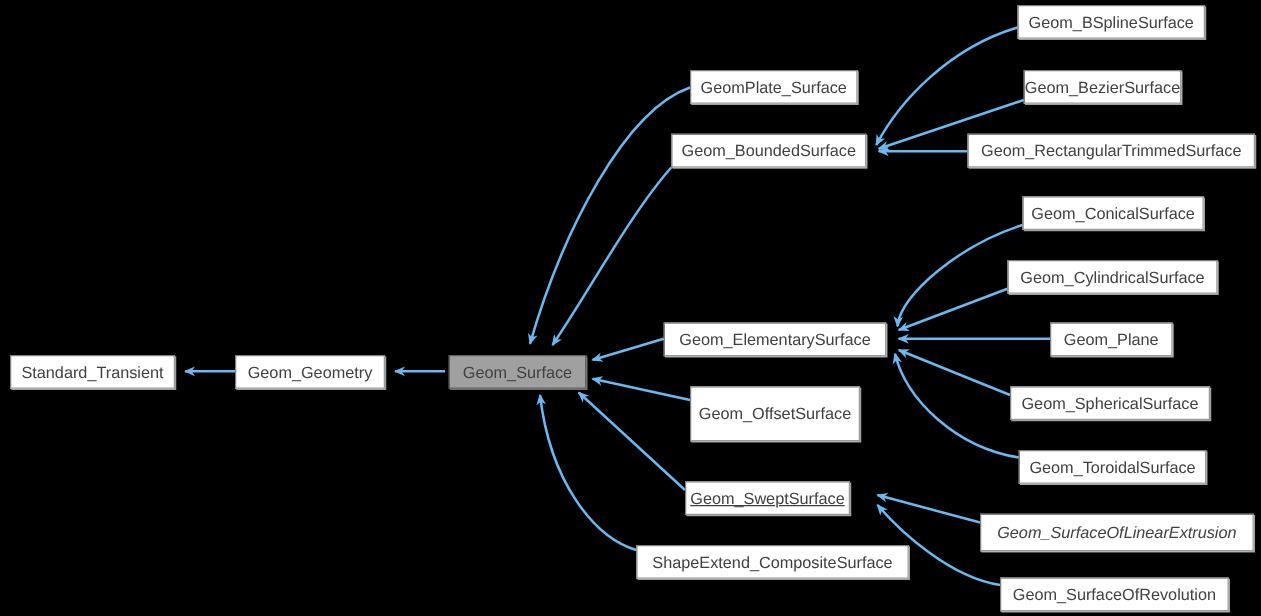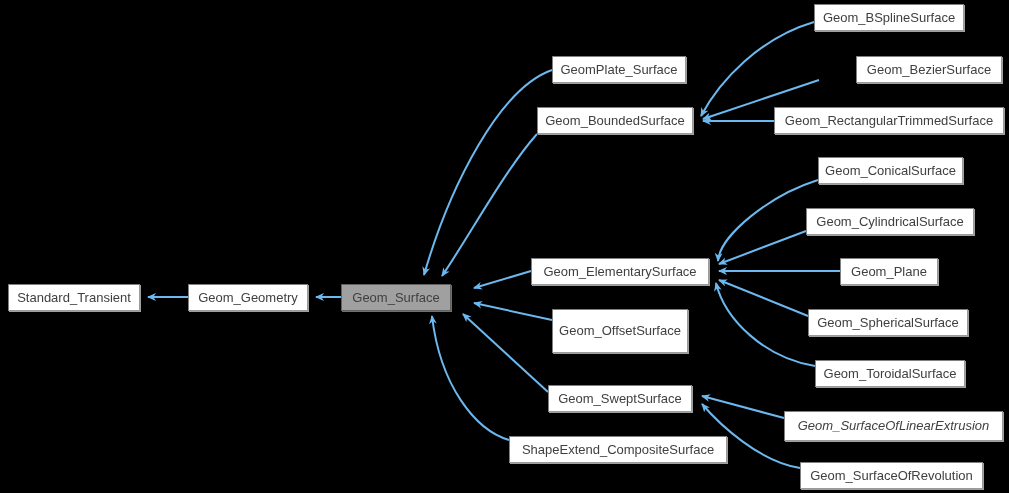--- a/index.html
+++ b/index.html
@@ -80,45 +80,45 @@
         <path d="M 800,468 C 760,462 720,425 702,404" fill="none" stroke="#6cb8ef" stroke-width="2" marker-end="url(#arrowhead)"></path>
       </g>
   </svg>
   <div id="nodes-group">
       <div class="node" style="left: 8px; top: 284px; width: 132px; height: 27px;">
         <span class="node-label">Standard_Transient</span>
       </div>
       <div class="node" style="left: 188px; top: 284px; width: 120px; height: 27px; text-align: right;">
         <span class="node-label">Geom_Geometry</span>
       </div>
-      <div class="node highlight" style="left: 341px; top: 284px; width: 110px; height: 27px;">
+      <div class="node highlight" style="left: 359px; top: 284px; width: 110px; height: 27px;">
         <span class="node-label">Geom_Surface</span>
       </div>
       <div class="node" style="left: 552px; top: 56px; width: 134px; height: 27px;">
         <span class="node-label">GeomPlate_Surface</span>
       </div>
       <div class="node" style="left: 537px; top: 107px; width: 156px; height: 27px;">
         <span class="node-label">Geom_BoundedSurface</span>
       </div>
       <div class="node" style="left: 531px; top: 258px; width: 178px; height: 27px; text-align: center;">
         <span class="node-label">Geom_ElementarySurface</span>
       </div>
       <div class="node" style="left: 552px; top: 309px; width: 136px; height: 44px;">
         <span class="node-label">Geom_OffsetSurface</span>
       </div>
-      <div class="node" style="left: 548px; top: 385px; width: 144px; height: 27px;">
+      <div class="node" style="left: 548px; top: 385px; width: 132px; height: 27px; text-decoration: underline;">
         <span class="node-label">Geom_SweptSurface</span>
       </div>
       <div class="node" style="left: 509px; top: 436px; width: 218px; height: 27px;">
         <span class="node-label">ShapeExtend_CompositeSurface</span>
       </div>
       <div class="node" style="left: 814px; top: 4px; width: 150px; height: 27px;">
         <span class="node-label">Geom_BSplineSurface</span>
       </div>
-      <div class="node" style="left: 856px; top: 56px; width: 146px; height: 27px; text-align: center;">
+      <div class="node" style="left: 819px; top: 56px; width: 126px; height: 27px; text-align: center;">
         <span class="node-label">Geom_BezierSurface</span>
       </div>
       <div class="node" style="left: 774px; top: 107px; width: 230px; height: 27px;">
         <span class="node-label">Geom_RectangularTrimmedSurface</span>
       </div>
       <div class="node" style="left: 818px; top: 157px; width: 145px; height: 27px;">
         <span class="node-label">Geom_ConicalSurface</span>
       </div>
       <div class="node" style="left: 806px; top: 208px; width: 168px; height: 27px;">
         <span class="node-label">Geom_CylindricalSurface</span>

